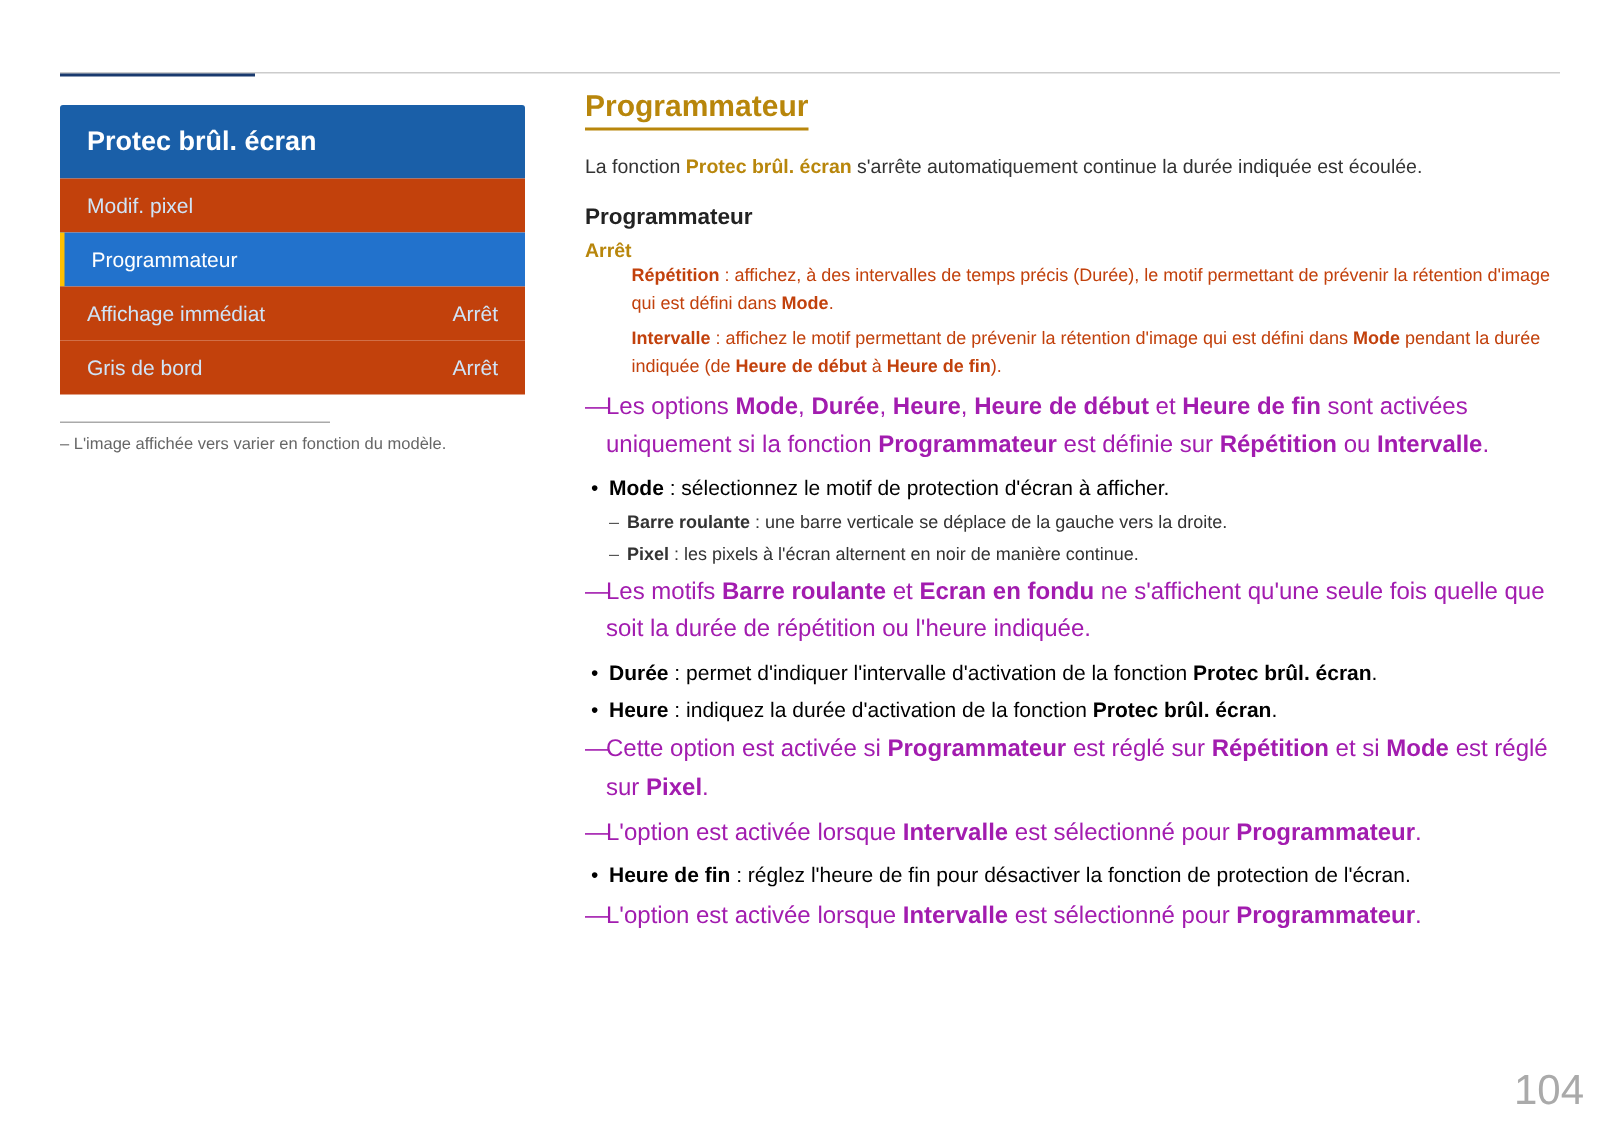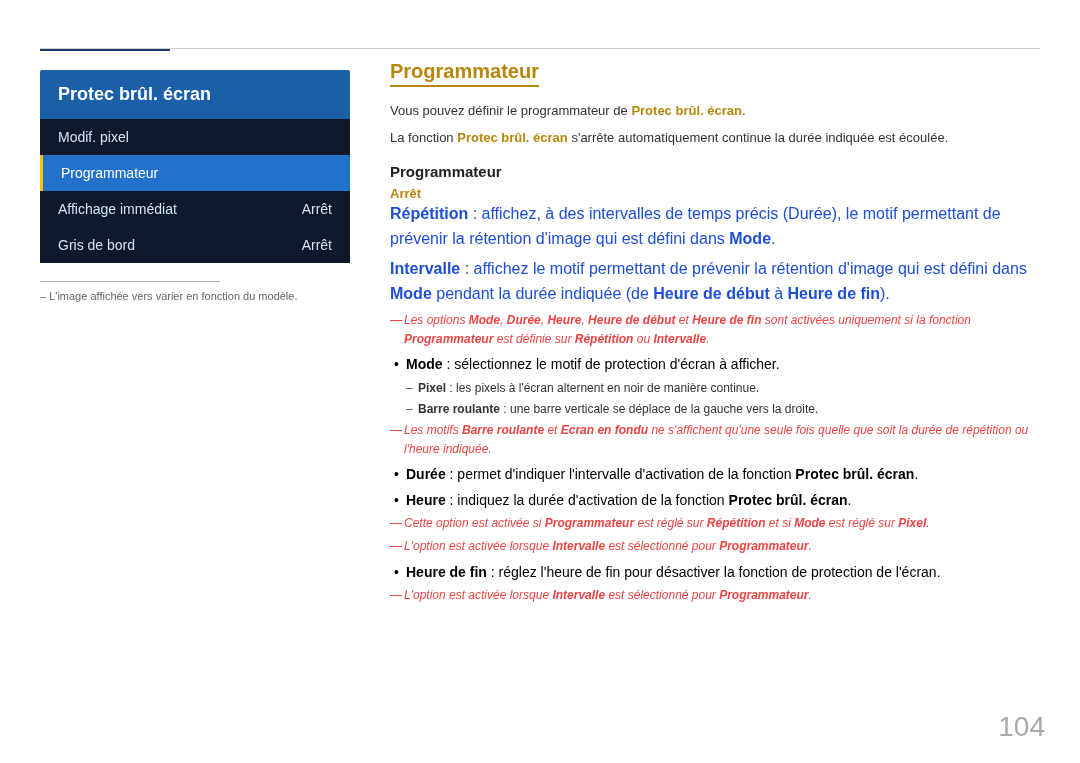--- a/index.html
+++ b/index.html
@@ -31,21 +31,21 @@
     .sidebar-header {
       background: #1a5fa8;
       color: #fff;
       font-size: 18px;
       font-weight: bold;
       padding: 14px 18px;
       border-radius: 2px 2px 0 0;
     }
 
     .sidebar-item {
-      background: #0f172a;
+      background: #c2410c;
       color: #d0e4f7;
       font-size: 14px;
       padding: 10px 18px;
     }
 
     .sidebar-item.active {
       background: #2272cc;
       color: #fff;
       border-left: 3px solid #ffc000;
     }
@@ -107,34 +107,34 @@
       margin-bottom: 6px;
     }
 
     .orange-label {
       color: #b8860b;
       font-weight: bold;
       font-size: 13px;
     }
 
     .body-text {
+      font-size: 12px;
+      color: #c2410c;
+      line-height: 1.6;
+      margin-bottom: 4px;
+      margin-left: 31px;
+    }
+
+    .indent-note {
       font-size: 16px;
-      color: #1d4ed8;
-      line-height: 1.6;
-      margin-bottom: 4px;
-    }
-
-    .indent-note {
-      font-size: 12px;
-      color: #ef4444;
+      color: #a21caf;
       line-height: 1.6;
       padding-left: 14px;
       margin-bottom: 4px;
       position: relative;
-      font-style: italic;
     }
 
     .indent-note::before {
       content: '—';
       position: absolute;
       left: 0;
     }
 
     .bullet-item {
       font-size: 14px;
@@ -163,21 +163,21 @@
     .sub-item::before {
       content: '–';
       position: absolute;
       left: 16px;
       color: #555;
     }
 
     .page-number {
       position: absolute;
       bottom: 20px;
-      right: 35px;
+      right: 24px;
       font-size: 28px;
       color: #aaa;
     }
 
     .top-accent-line {
       position: absolute;
       top: 48px;
       left: 40px;
       width: 130px;
       height: 3px;
@@ -204,24 +204,20 @@
     <span>Arrêt</span>
   </div>
   <hr class="sidebar-divider">
   <div class="sidebar-note">– L'image affichée vers varier en fonction du modèle.</div>
 </div>
 
 <div class="content">
   <div class="content-title">Programmateur</div>
 
   <div class="intro-text">
-    <span>Vous pouvez définir le programmateur de</span>
-    <span class="bold-orange">Protec brûl. écran</span>.
-  </div>
-  <div class="intro-text">
     <span>La fonction</span>
     <strong><span class="bold-orange">Protec brûl. écran</span></strong>
     <span>s'arrête automatiquement continue la durée indiquée est écoulée.</span>
   </div>
 
   <div class="section-title">Programmateur</div>
 
   <div class="orange-label">Arrêt</div>
 
   <div class="body-text">
@@ -233,25 +229,25 @@
   </div>
 
   <div class="indent-note">
     <span>Les options <strong>Mode</strong>, <strong>Durée</strong>, <strong>Heure</strong>, <strong>Heure de début</strong> et <strong>Heure de fin</strong> sont activées uniquement si la fonction <strong>Programmateur</strong> est définie sur <strong>Répétition</strong> ou <strong>Intervalle</strong>.</span>
   </div>
 
   <div class="bullet-item">
     <strong>Mode</strong> : sélectionnez le motif de protection d'écran à afficher.
   </div>
   <div class="sub-item">
+    <strong>Barre roulante</strong> : une barre verticale se déplace de la gauche vers la droite.
+  </div>
+  <div class="sub-item">
     <strong>Pixel</strong> : les pixels à l'écran alternent en noir de manière continue.
   </div>
-  <div class="sub-item">
-    <strong>Barre roulante</strong> : une barre verticale se déplace de la gauche vers la droite.
-  </div>
 
   <div class="indent-note">
     <span>Les motifs <strong>Barre roulante</strong> et <strong>Ecran en fondu</strong> ne s'affichent qu'une seule fois quelle que soit la durée de répétition ou l'heure indiquée.</span>
   </div>
 
   <div class="bullet-item">
     <strong>Durée</strong> : permet d'indiquer l'intervalle d'activation de la fonction <strong><span class="bold-orange">Protec brûl. écran</span></strong>.
   </div>
 
   <div class="bullet-item">

